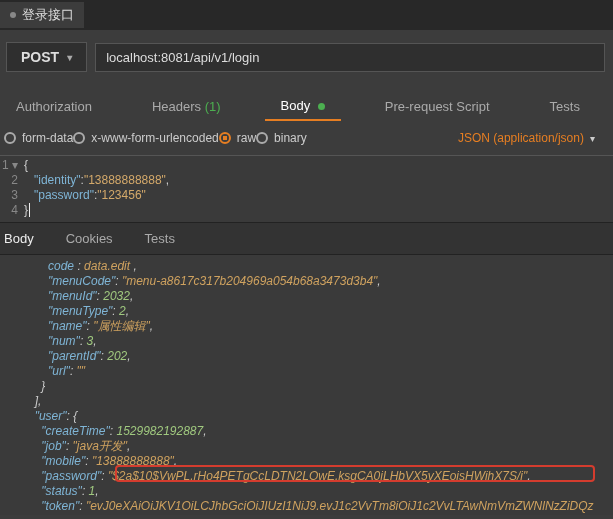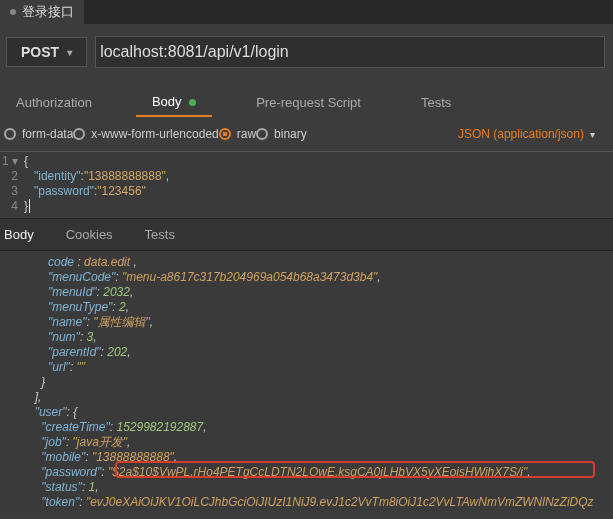--- a/index.html
+++ b/index.html
@@ -1,23 +1,23 @@
 <!DOCTYPE html>
 <html><head>
 <meta charset="utf-8">
 <style>
   * { margin:0; padding:0; box-sizing:border-box; font-family:Arial,"Microsoft YaHei",sans-serif; }
   body { background:#3c3c3c; color:#ccc; width:613px; height:519px; overflow:hidden; font-size:12px; }
-  .tab-bar { background:#282828; height:24px; display:flex; align-items:center; }
+  .tab-bar { background:#282828; height:30px; display:flex; align-items:center; }
   .tab { background:#3c3c3c; color:#ddd; padding:4px 10px; font-size:13px; display:flex; align-items:center; gap:6px; }
   .tab .dot { width:6px; height:6px; background:#888; border-radius:50%; }
   .req-row { display:flex; align-items:center; padding:12px 8px 12px 6px; gap:8px; }
   .method { background:#2f2f2f; border:1px solid #555; padding:6px 14px; font-weight:bold; font-size:14px; color:#ddd; display:flex; align-items:center; gap:8px; }
   .chev { font-size:10px; color:#aaa; }
-  .url-box { flex:1; background:#2f2f2f; border:1px solid #555; padding:6px 4px; color:#ddd; font-size:16px; }
+  .url-box { flex:1; background:#2f2f2f; border:1px solid #555; padding:6px 10px; color:#ddd; font-size:13px; }
   .sub-tabs { display:flex; align-items:center; gap:28px; padding:8px 2px 0; }
   .sub-tab { color:#aaa; padding:6px 16px; cursor:pointer; font-size:13px; }
   .sub-tab.active { color:#fff; border-bottom:2px solid #e67e22; }
   .sub-tab .dot { display:inline-block; width:7px; height:7px; background:#4caf50; border-radius:50%; margin-left:4px; vertical-align:middle; }
   .cnt { color:#4caf50; }
   .body-opts { display:flex; align-items:center; padding:10px 4px; border-bottom:1px solid #555; }
   .radio-opt { display:flex; align-items:center; gap:6px; color:#ccc; font-size:12px; }
   .radio { width:12px; height:12px; border:2px solid #aaa; border-radius:50%; display:inline-block; }
   .radio.sel { border-color:#e67e22; background:radial-gradient(circle,#e67e22 40%,transparent 45%); }
   .json-sel { color:#e67e22; margin-left:auto; margin-right:14px; display:flex; align-items:center; gap:6px; font-size:12px; }
@@ -56,20 +56,24 @@
 <div class="req-row">
   <div class="method">
     <span>POST</span>
     <span class="chev">▾</span>
   </div>
   <div class="url-box"><span>localhost:8081/api/v1/login</span></div>
 </div>
 
 <div class="sub-tabs">
   <div class="sub-tab" style="margin-left:-2px">Authorization</div>
+  <div class="sub-tab">
+    <span>Headers</span>
+    <span class="cnt">(1)</span>
+  </div>
   <div class="sub-tab active">
     <span>Body</span>
     <span class="dot"></span>
   </div>
   <div class="sub-tab">Pre-request Script</div>
   <div class="sub-tab">Tests</div>
 </div>
 
 <div class="body-opts">
   <div class="radio-opt">

